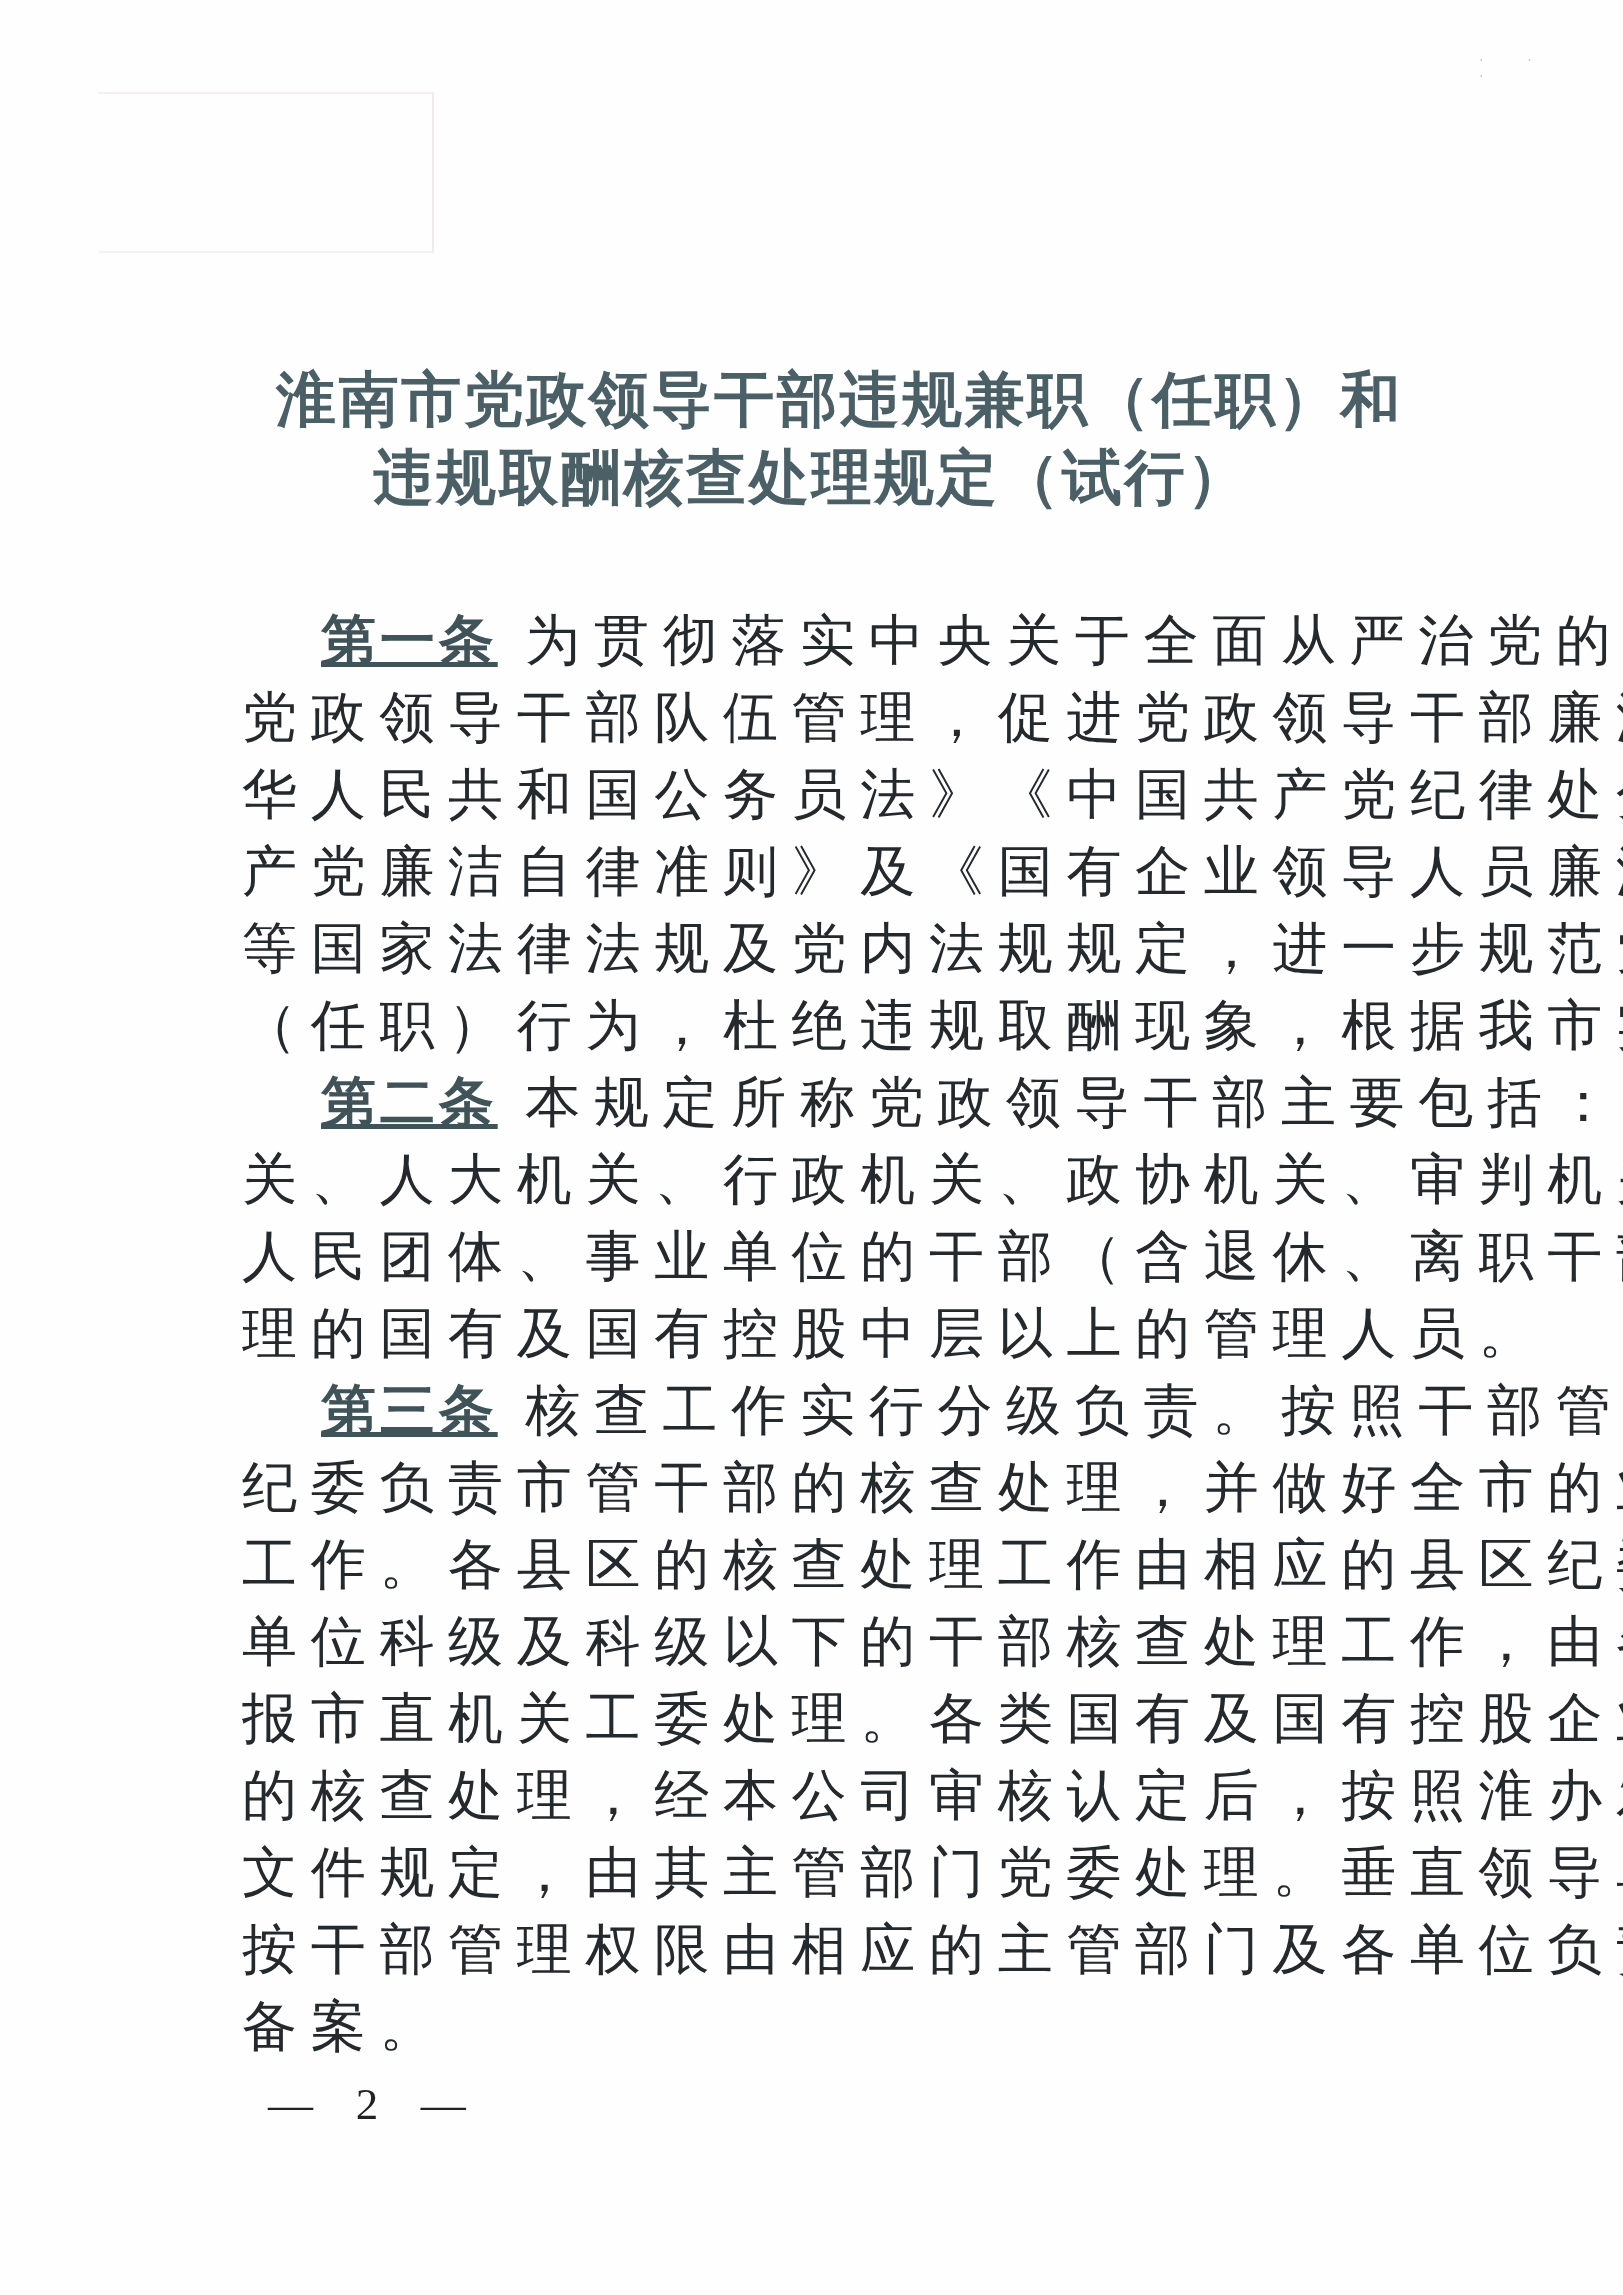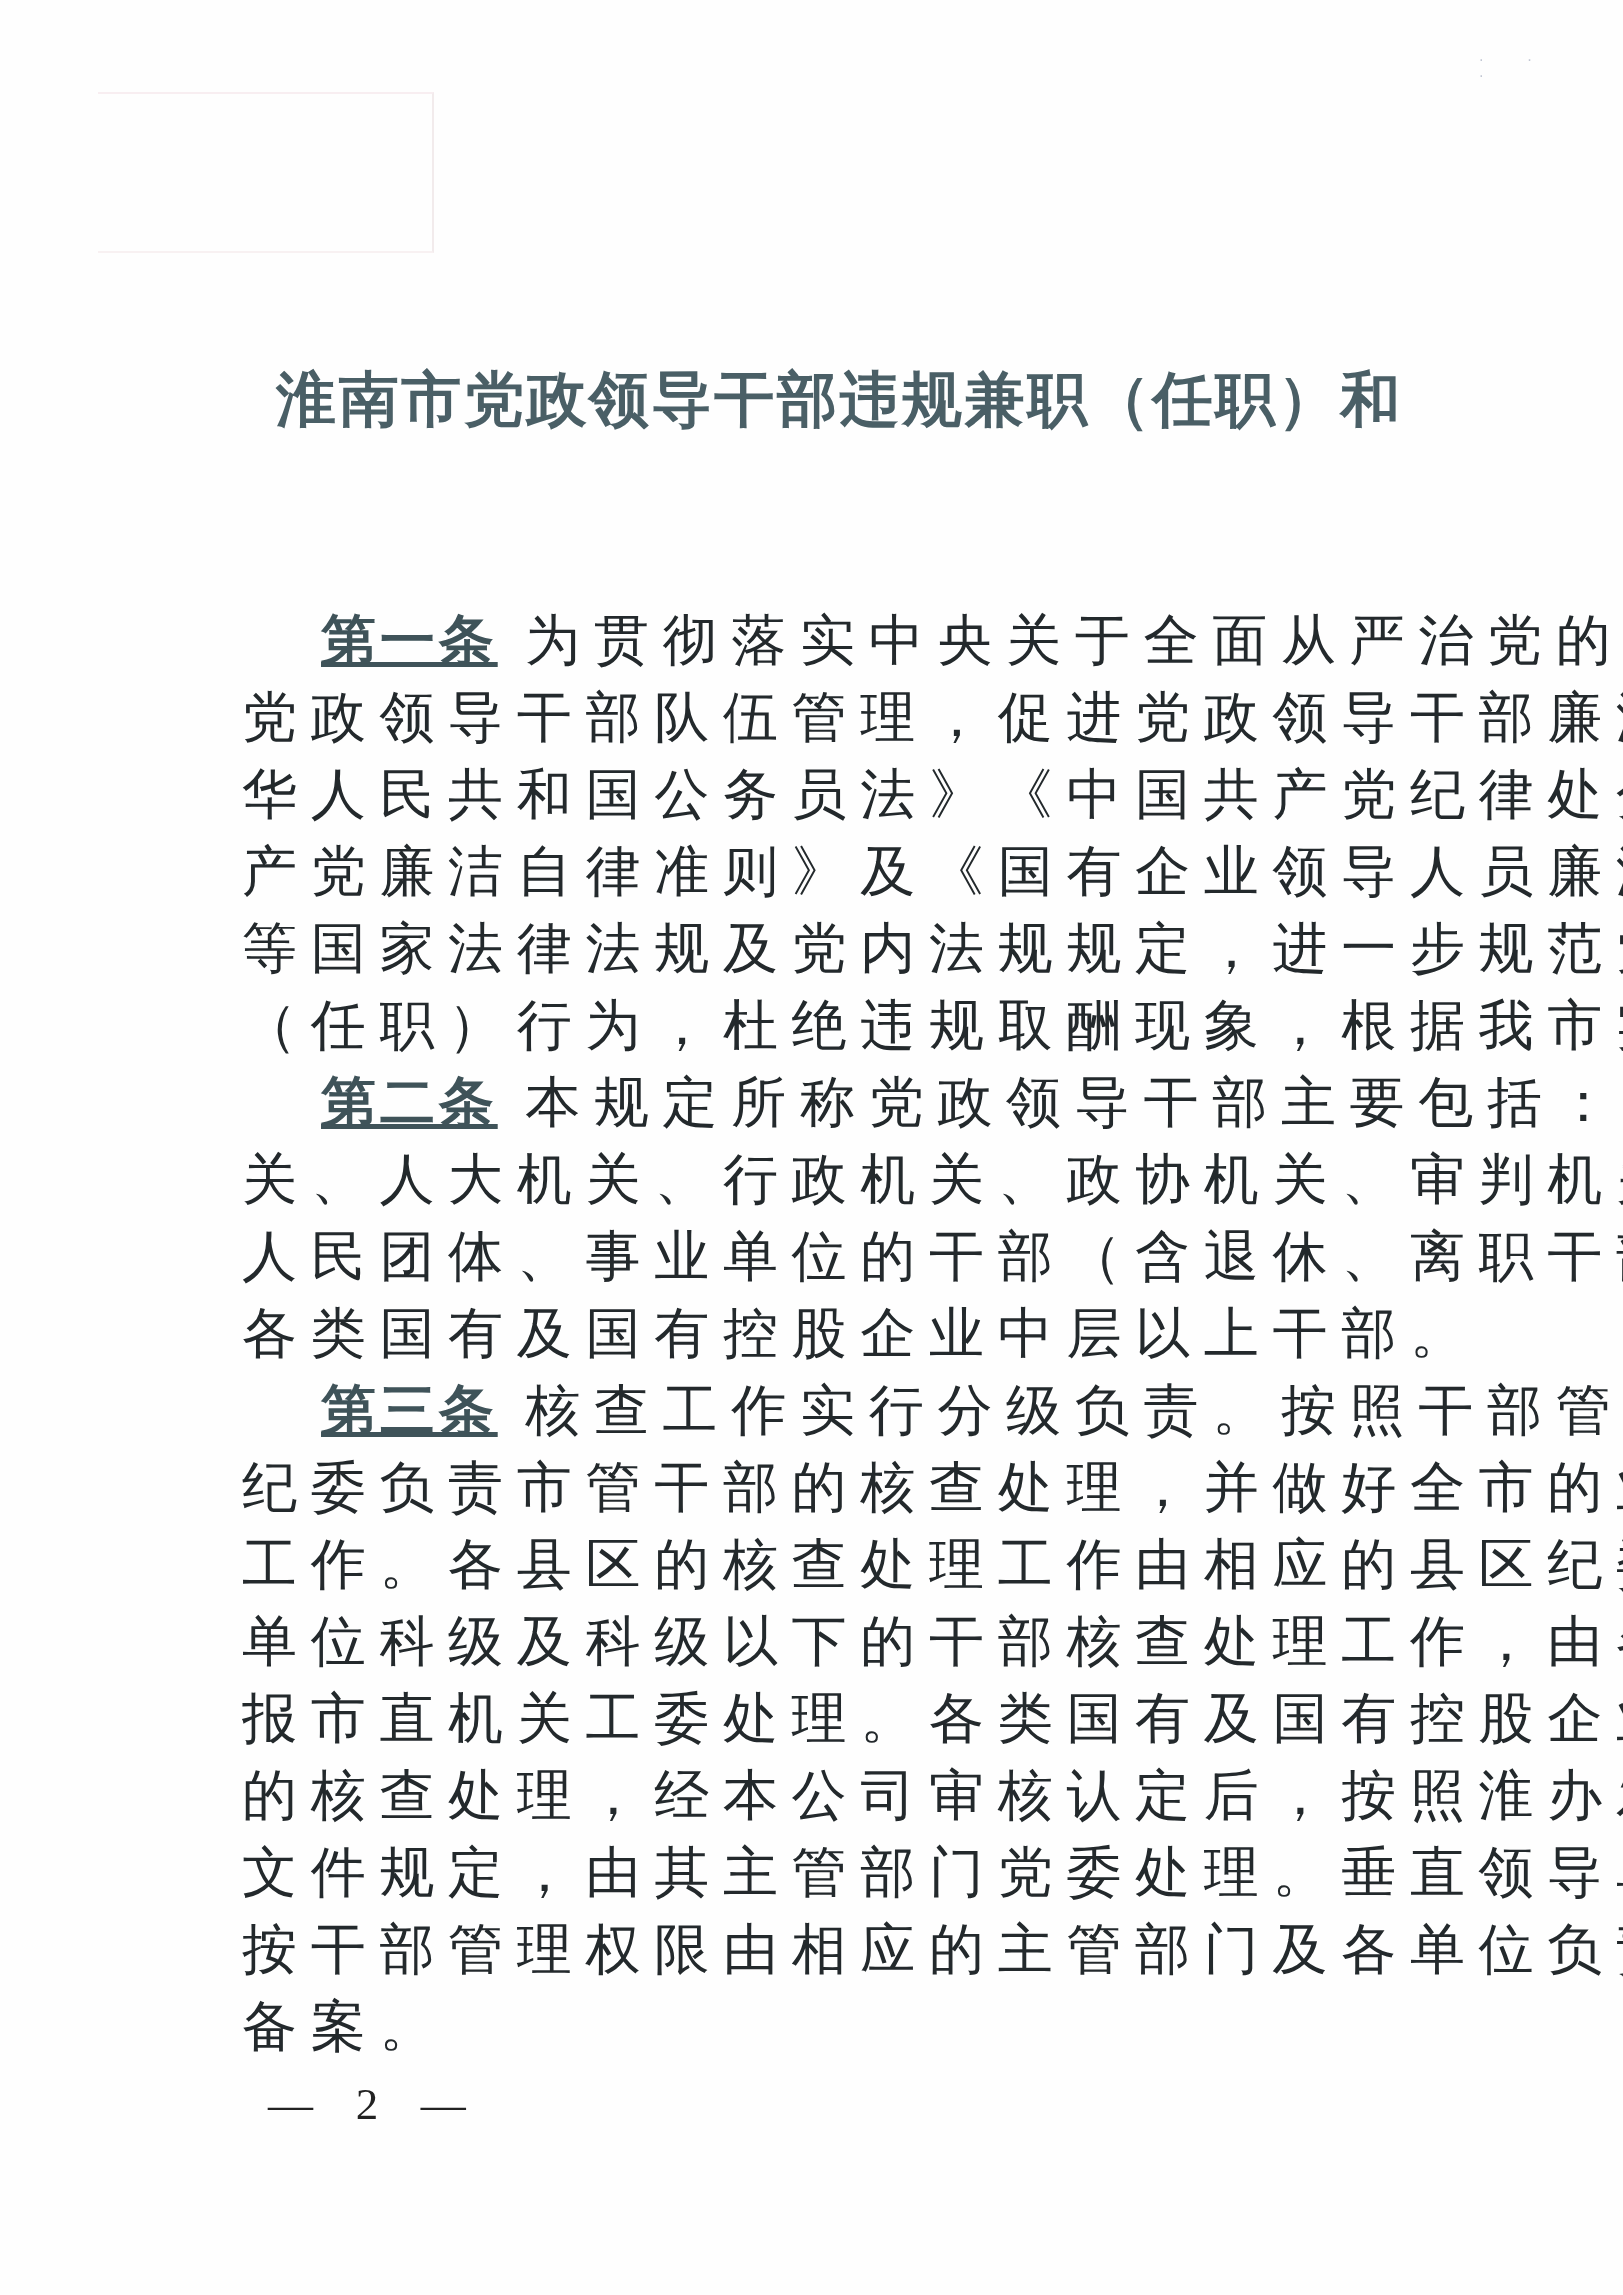--- a/index.html
+++ b/index.html
@@ -98,37 +98,38 @@
 </style>
 </head>
 <body>
 
 <div class="page">
 
   <div class="stamp-ghost"></div>
   <div class="corner-marks">· · ·</div>
 
   <div class="title l1">淮南市党政领导干部违规兼职（任职）和</div>
+  <div class="title l2">违规取酬核查处理规定（试行）</div>
 
   <div class="body-text">
 
     <div>
       <span class="line indent"><span class="article-label">第一条</span><span>为贯彻落实中央关于全面从严治党的要求，加强</span></span>
       <span class="line">党政领导干部队伍管理，促进党政领导干部廉洁建设，根据《中</span>
       <span class="line">华人民共和国公务员法》《中国共产党纪律处分条例》《中国共</span>
       <span class="line">产党廉洁自律准则》及《国有企业领导人员廉洁从业若干规定》</span>
       <span class="line">等国家法律法规及党内法规规定，进一步规范党政领导干部兼职</span>
       <span class="line">（任职）行为，杜绝违规取酬现象，根据我市实际制定本规定。</span>
     </div>
 
     <div>
       <span class="line indent"><span class="article-label">第二条</span><span>本规定所称党政领导干部主要包括：全市党的机</span></span>
       <span class="line">关、人大机关、行政机关、政协机关、审判机关、检察机关、</span>
       <span class="line">人民团体、事业单位的干部（含退休、离职干部）及市政府管</span>
-      <span class="line">各类国有及国有控股企业中层以上干部。</span>
+      <span class="line">理的国有及国有控股中层以上的管理人员。</span>
     </div>
 
     <div>
       <span class="line indent"><span class="article-label">第三条</span><span>核查工作实行分级负责。按照干部管理权限，市</span></span>
       <span class="line">纪委负责市管干部的核查处理，并做好全市的业务指导和督查</span>
       <span class="line">工作。各县区的核查处理工作由相应的县区纪委负责。市直各</span>
       <span class="line">单位科级及科级以下的干部核查处理工作，由各单位提出意见，</span>
       <span class="line">报市直机关工委处理。各类国有及国有控股企业中层以上干部</span>
       <span class="line">的核查处理，经本公司审核认定后，按照淮办发〔2016〕38号</span>
       <span class="line">文件规定，由其主管部门党委处理。垂直领导单位的核查处理，</span>

